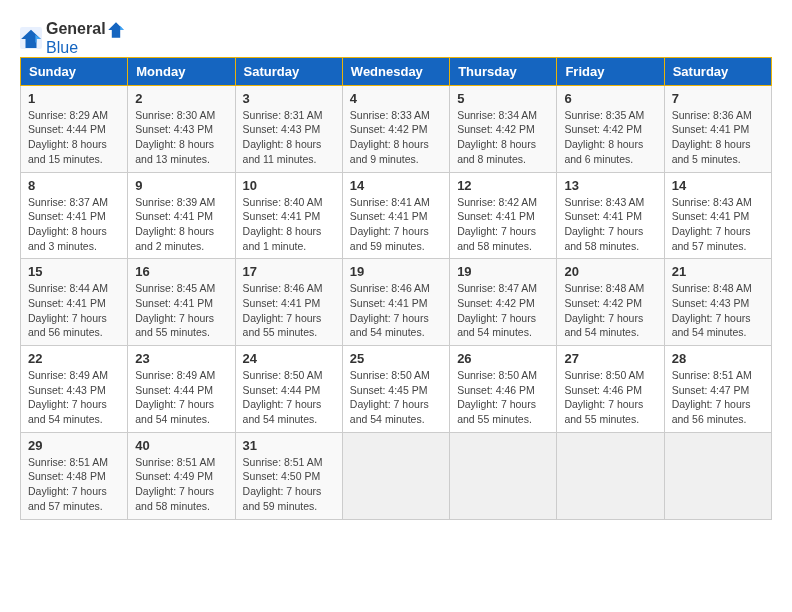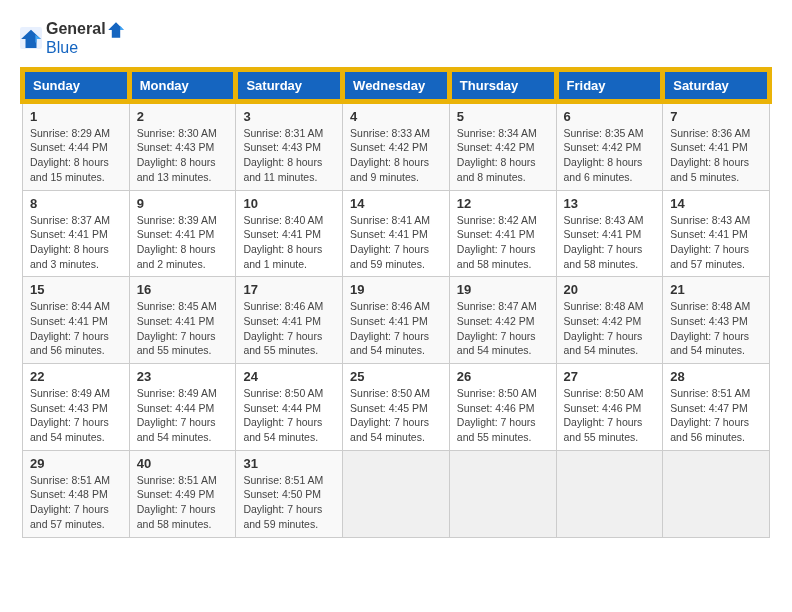--- a/index.html
+++ b/index.html
@@ -7,21 +7,20 @@
       font-family: Arial, sans-serif;
       background: #fff;
       width: 792px;
       min-height: 612px;
       padding: 20px 20px 20px 20px;
     }
     .header-area {
       display: flex;
       justify-content: space-between;
       align-items: flex-end;
-      margin-bottom: 10px;
     }
     .logo {
       display: flex;
       align-items: center;
       gap: 4px;
     }
     .logo-text-general {
       font-size: 16px;
       font-weight: bold;
       color: #333;
@@ -54,21 +53,21 @@
       border-collapse: collapse;
       font-size: 11px;
     }
     thead tr th {
       background-color: #1565c0;
       color: #fff;
       padding: 6px 8px;
       text-align: left;
       font-size: 13px;
       font-weight: bold;
-      border: 5px solid #eab308;
+      border: 1px solid #eab308;
     }
     tbody tr td {
       border: 1px solid #ccc;
       padding: 5px 7px;
       vertical-align: top;
       width: calc(100% / 7);
       background: #fff;
     }
     tbody tr:nth-child(odd) td {
       background-color: #f9f9f9;

